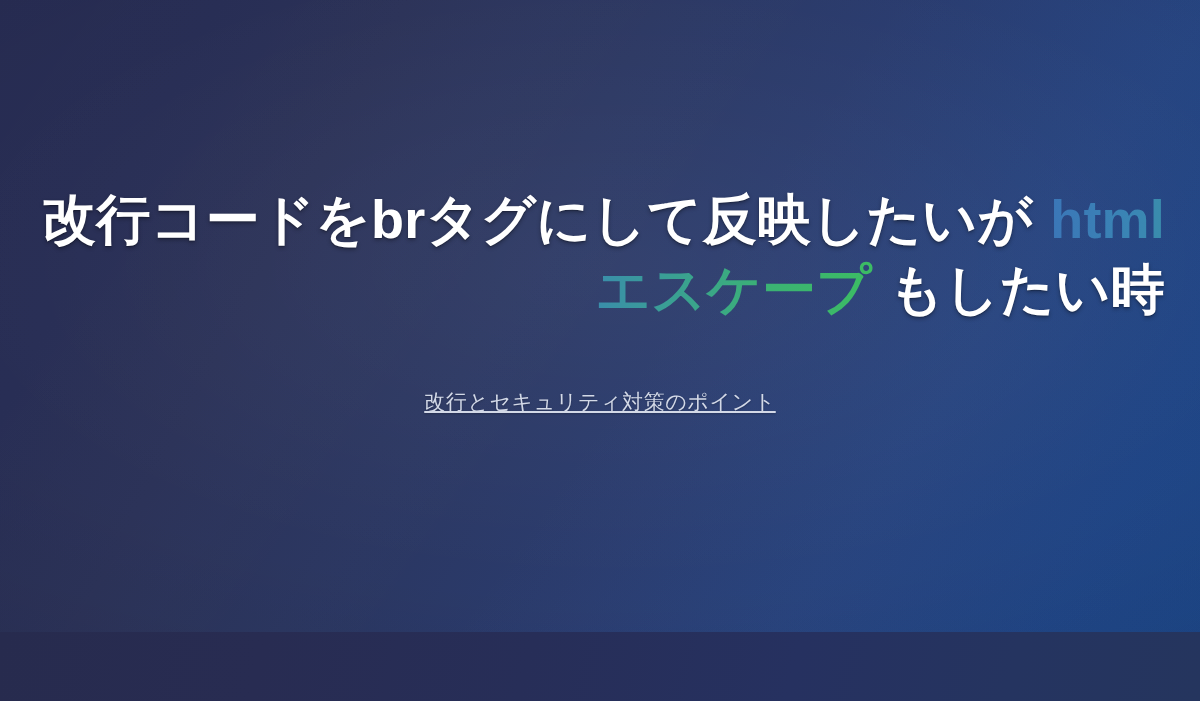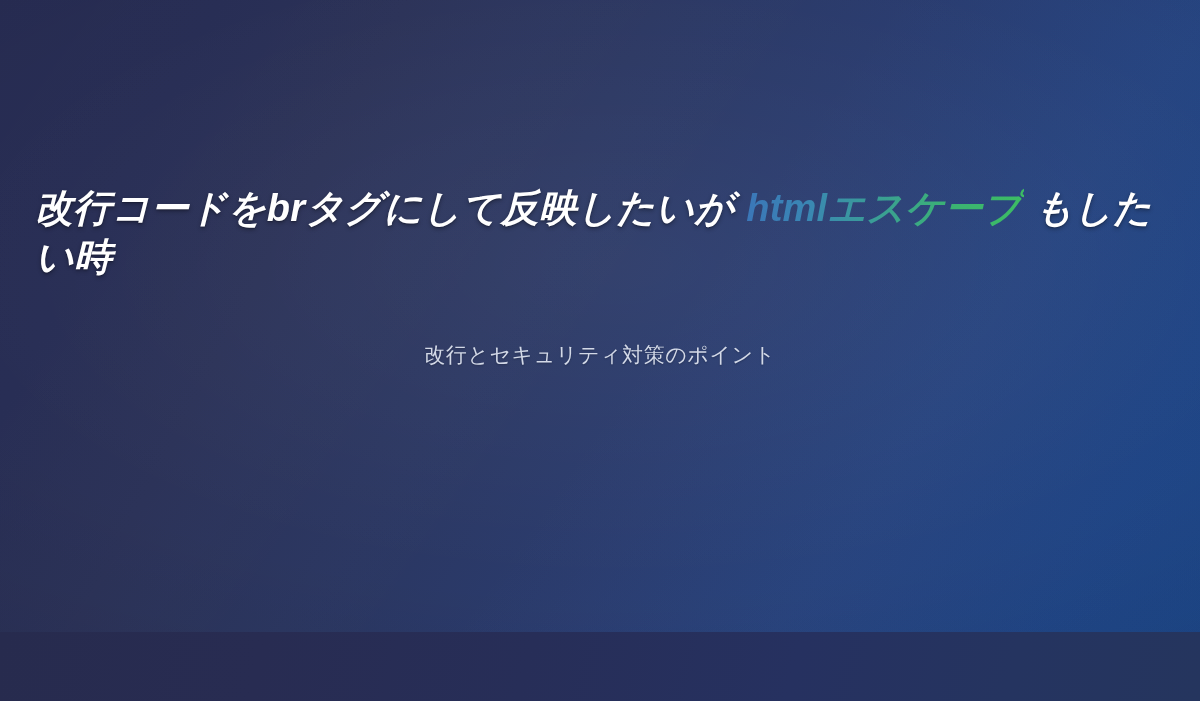--- a/index.html
+++ b/index.html
@@ -81,56 +81,56 @@
     flex-direction: column;
     align-items: center;
     justify-content: flex-start;
     padding-top: 184px;
     box-sizing: border-box;
   }
 
   .title {
     width: 1130px;
     margin: 0;
-    text-align: left;
-    font-size: 38px;
+    text-align: right;
+    font-size: 54px;
     line-height: 1.30;
     font-weight: 700;
     color: #ffffff;
     letter-spacing: 0.2px;
     text-shadow: 0 2px 4px rgba(0,0,0,0.32), 0 1px 1px rgba(0,0,0,0.22);
     word-break: break-word;
-    font-style: italic;
   }
 
   .title .accent {
     background-image: linear-gradient(90deg,
         #3b76b8 0%,
         #3a86b4 22%,
         #3a9f94 48%,
         #3bb373 74%,
         #3cbc63 100%);
     -webkit-background-clip: text;
     background-clip: text;
     color: transparent;
     -webkit-text-fill-color: transparent;
     text-shadow: none;
     font-weight: 700;
     padding: 0 2px;
   }
 
   .subtitle {
-    margin: 8px;
+    margin: 14px;
     padding-top: 50px;
     font-size: 21px;
     font-weight: 400;
     color: #d3d9e7;
     letter-spacing: 0.6px;
     text-align: center;
     text-shadow: 0 1px 2px rgba(0,0,0,0.22);
+    text-decoration: underline;
   }
 </style>
 </head>
 <body>
 
 <div class="slide">
 
   <div class="slide-sheen"></div>
   <div class="slide-vignette"></div>
 

